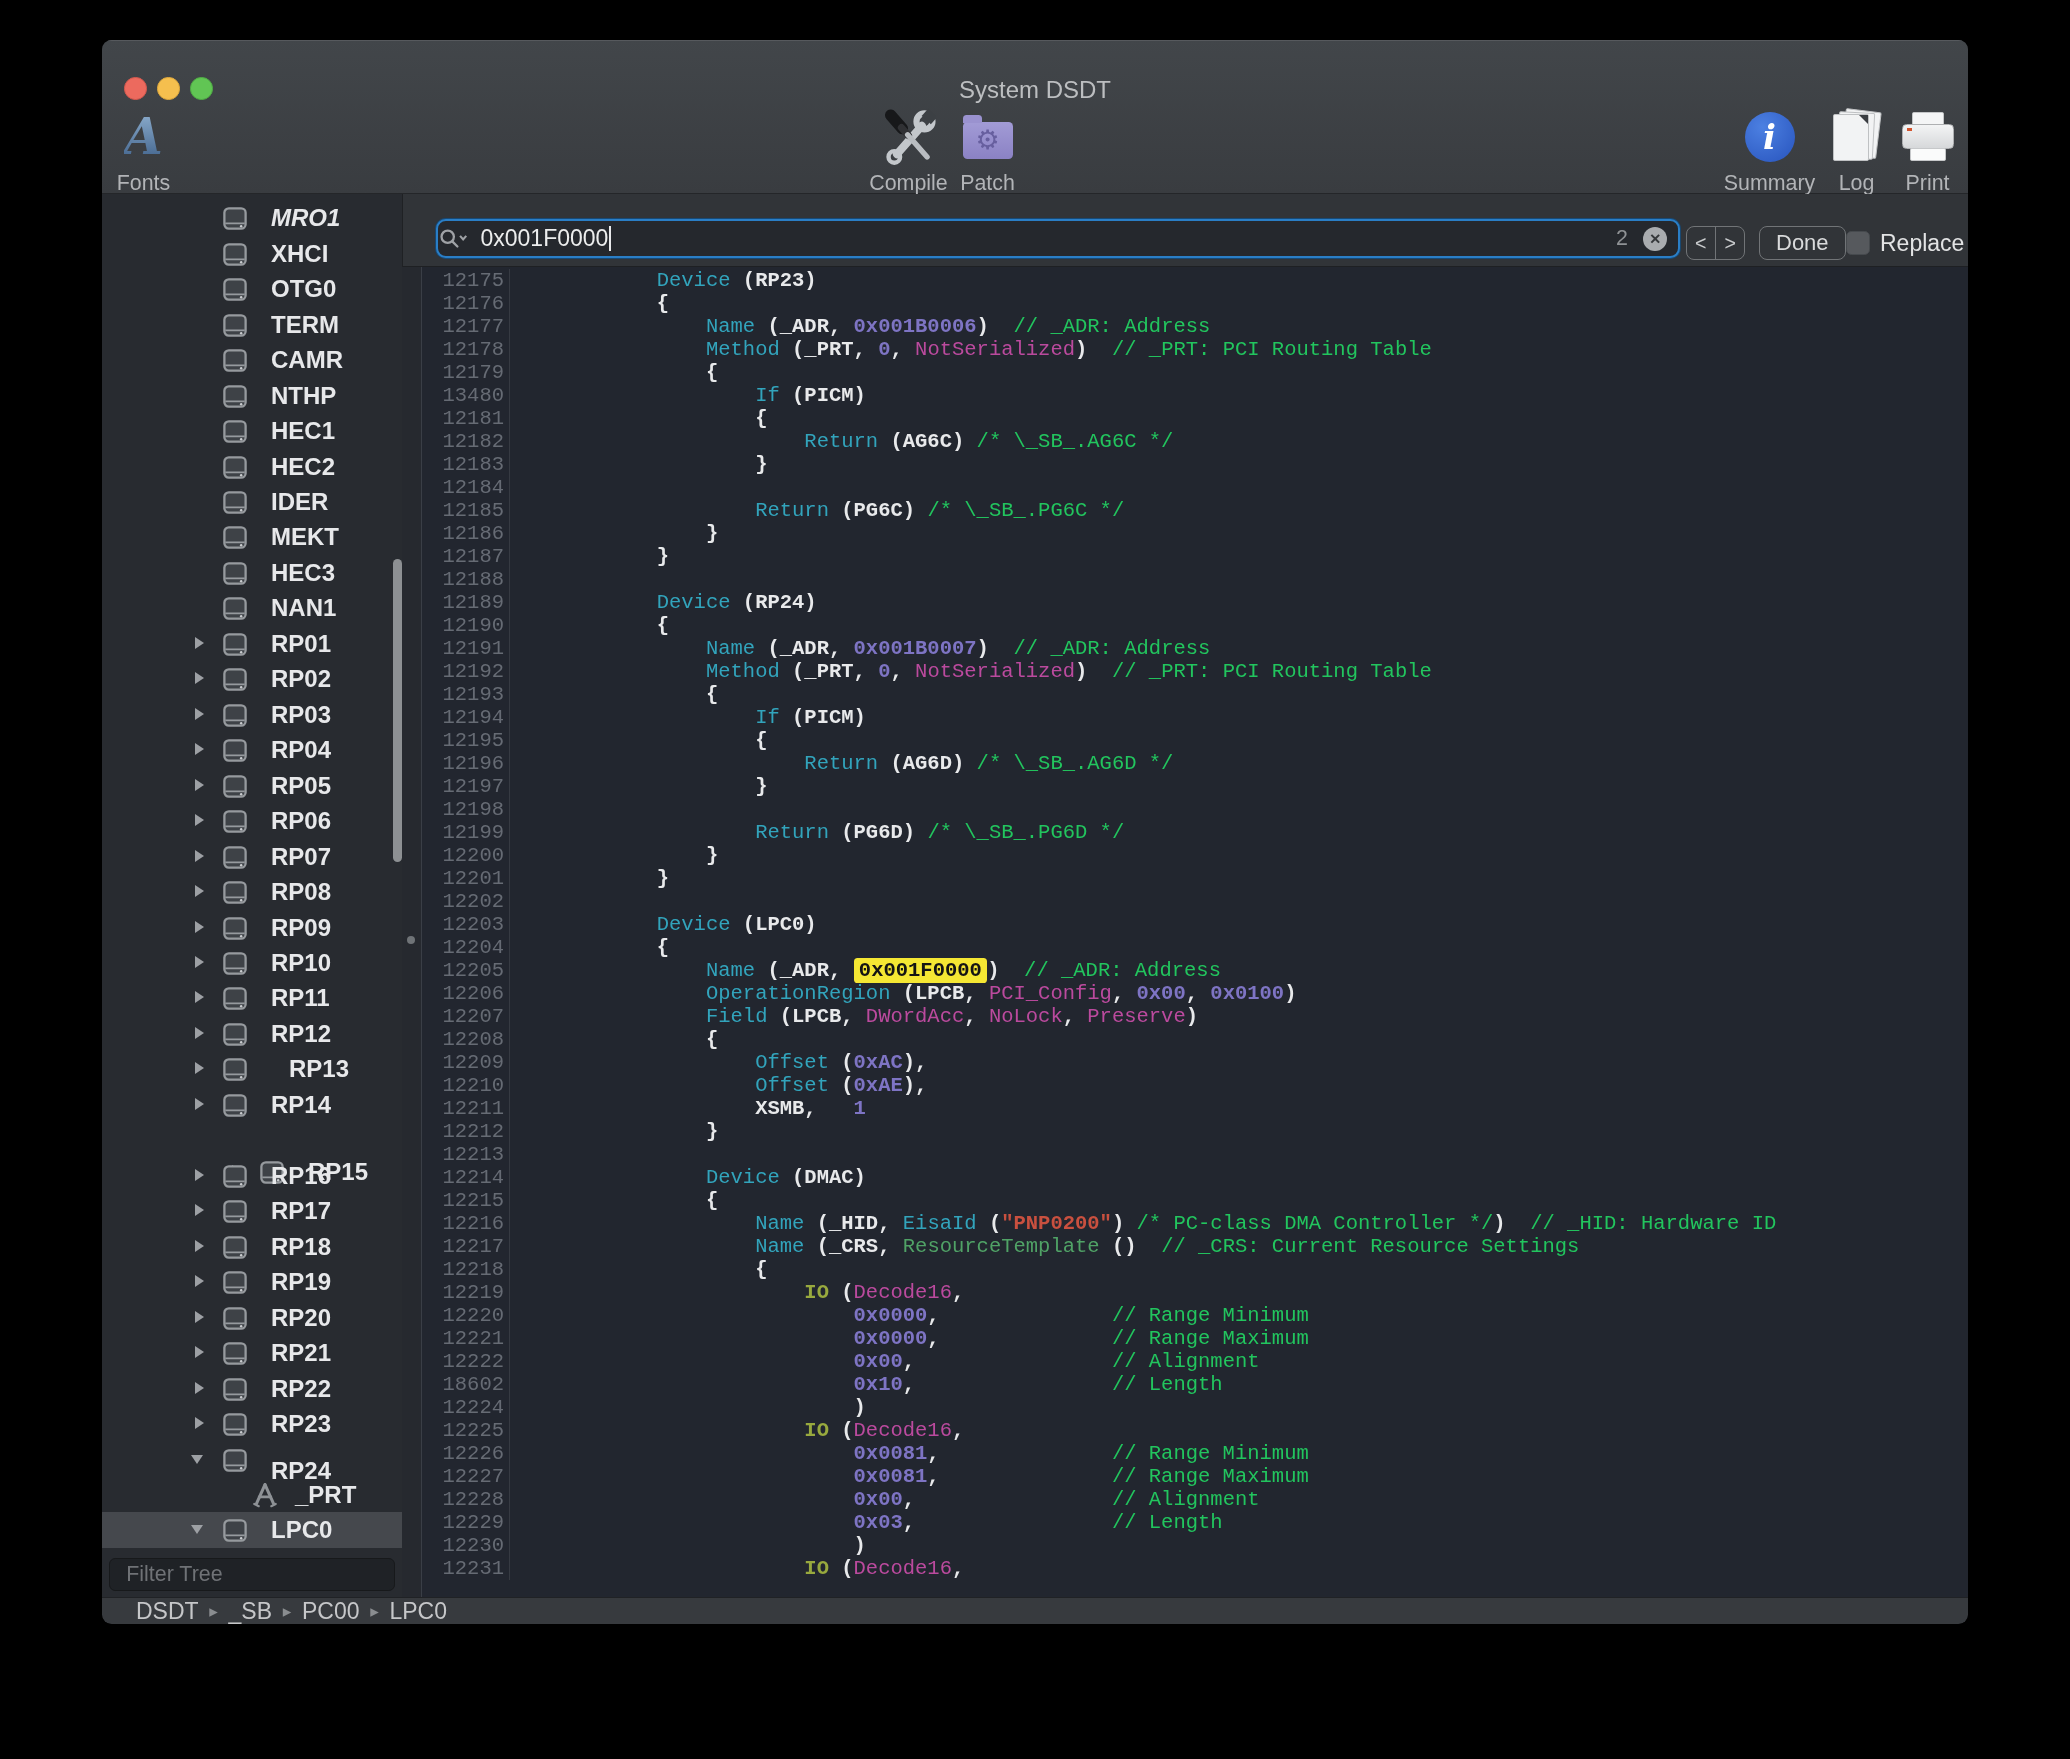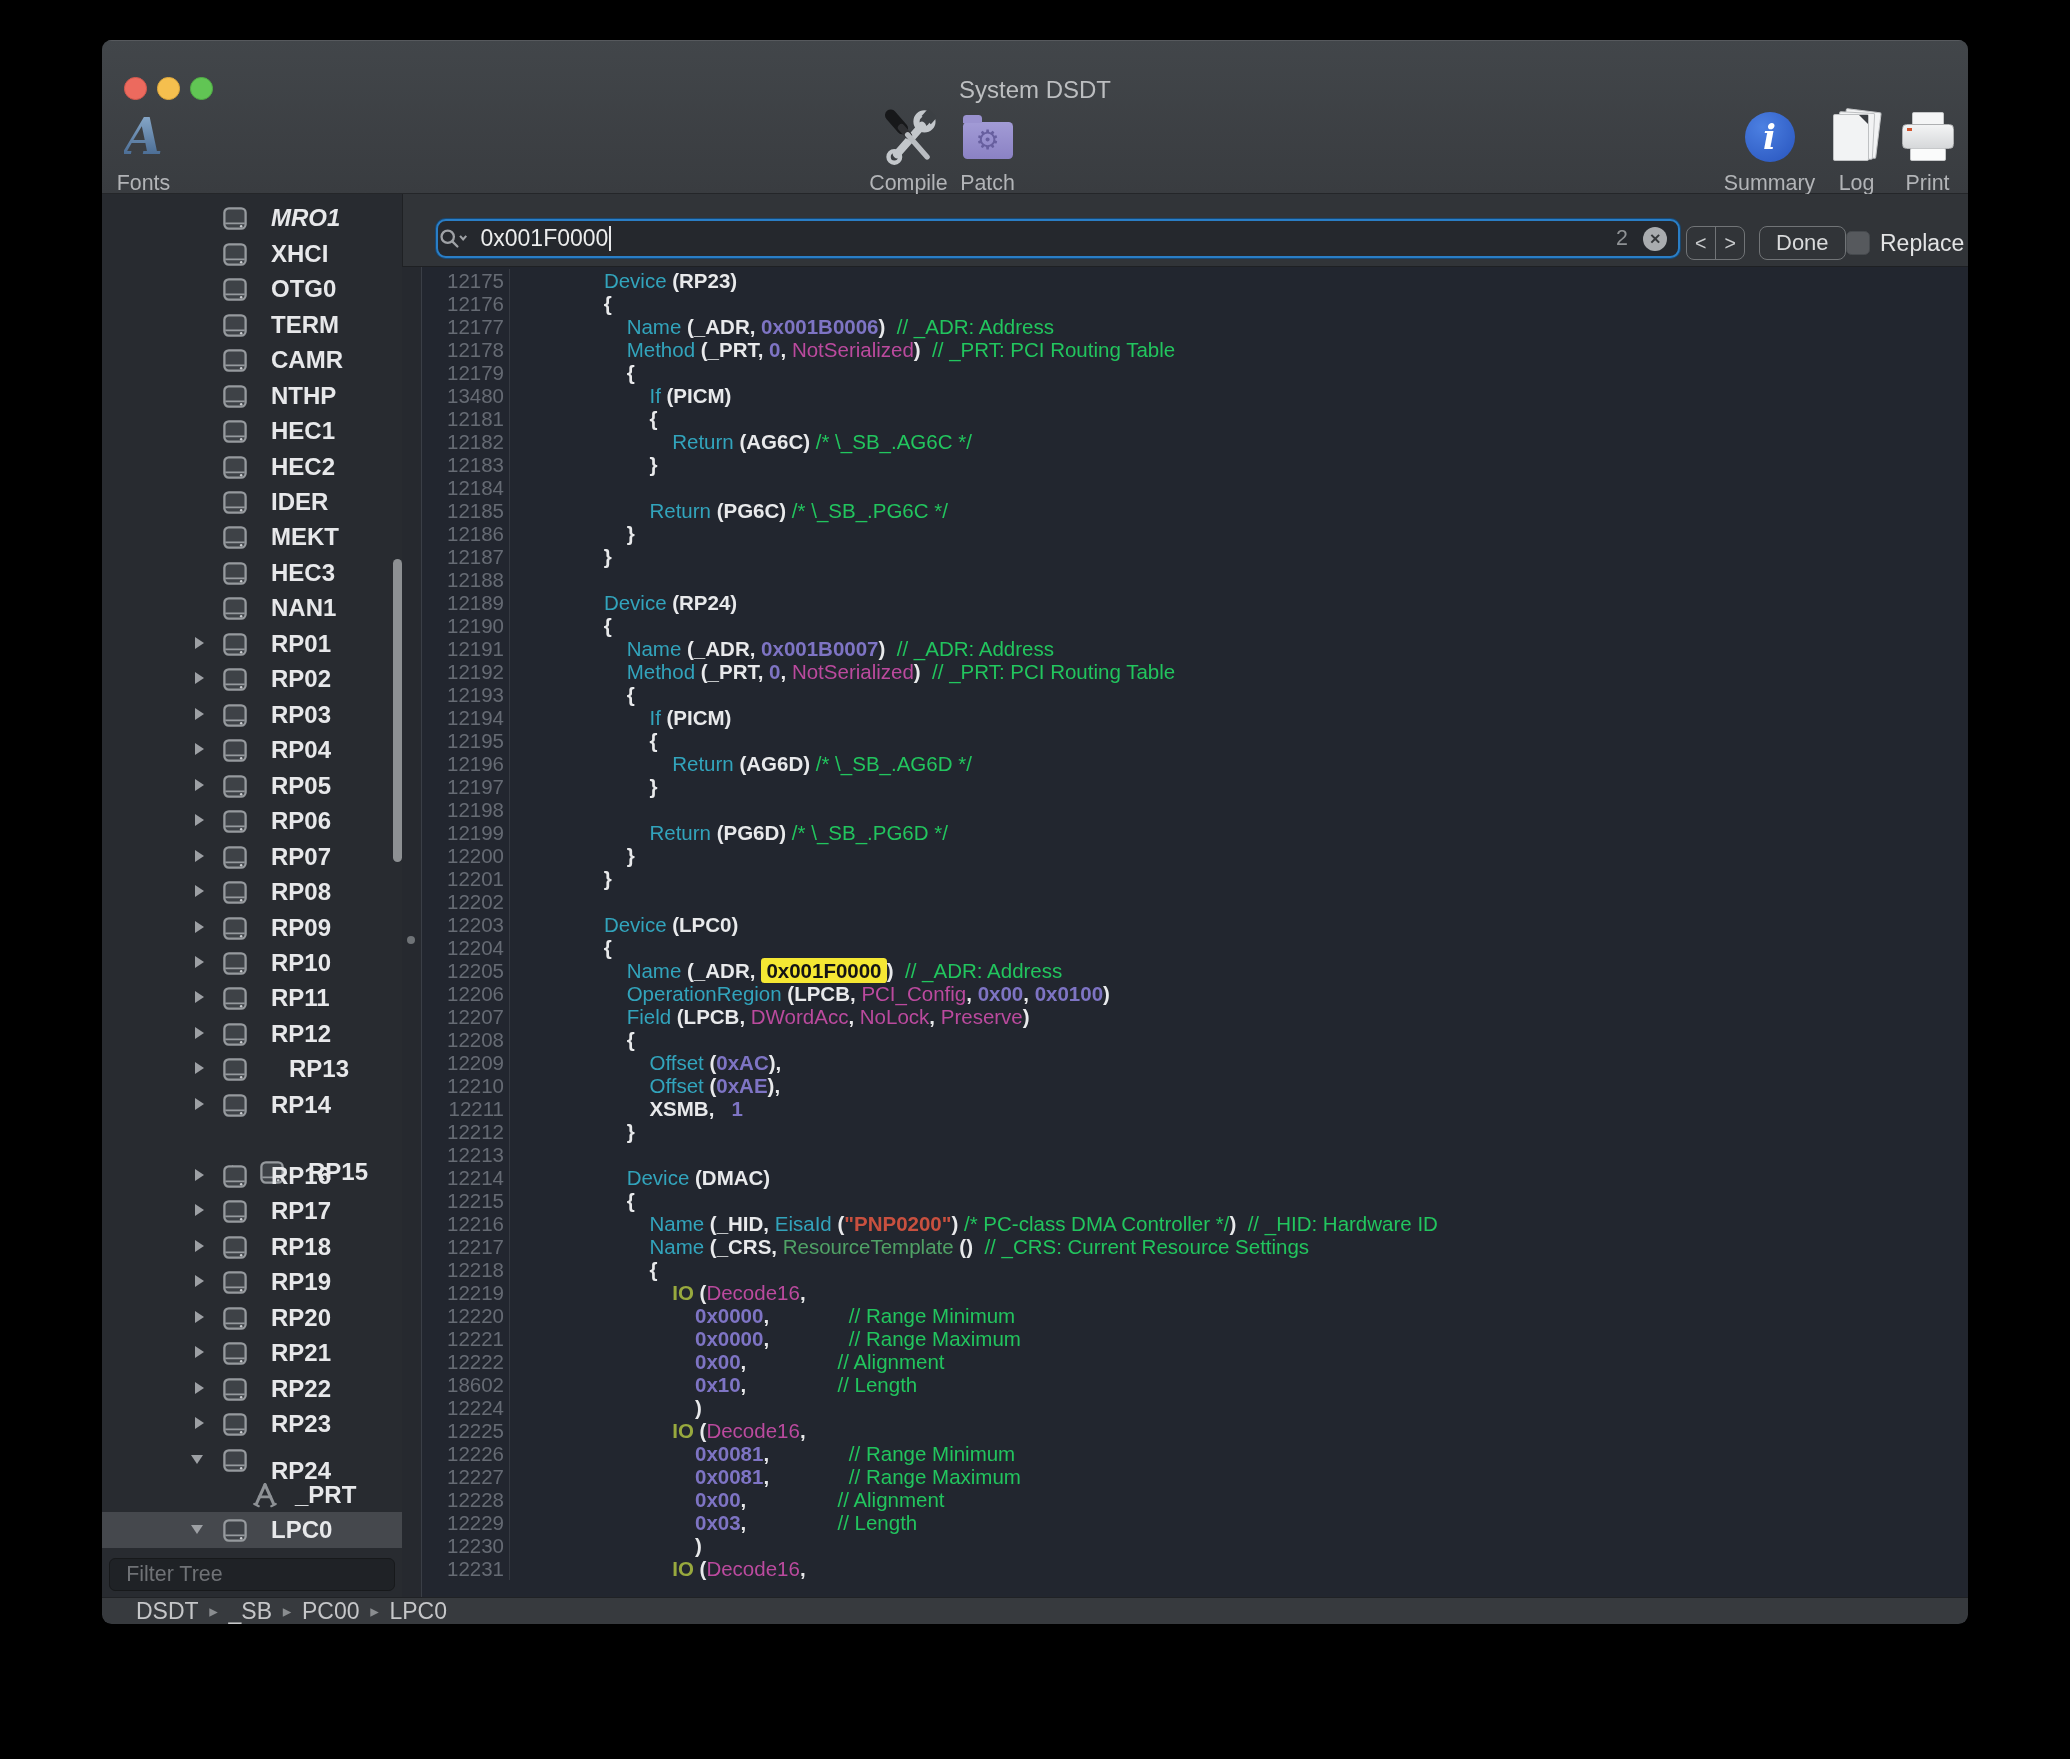--- a/index.html
+++ b/index.html
@@ -65,21 +65,21 @@
   #side-scroll{position:absolute;left:291px;top:365px;width:9px;height:303px;background:#8d9093;border-radius:4.5px;}
   #filter-field{position:absolute;left:7.1px;bottom:6.2px;width:286px;height:33px;background:#1f2226;border:0.9px solid #17191b;
     border-radius:6.2px;display:flex;align-items:center;box-sizing:border-box;}
   #filter-field svg{margin-left:7.1px;}
   #filter-input{flex:1;background:none;border:none;outline:none;font-size:21.4px;color:#d6d7d8;margin-left:7.1px;font-family:inherit;}
   #filter-input::placeholder{color:#6f7276;}
   
   #divider-strip{position:absolute;left:300px;width:19.6px;top:227px;bottom:27px;background:#26292f;border-right:1.8px solid #3a3e46;box-sizing:border-box;}
   #divider-dot{position:absolute;left:5.3px;top:669px;width:8px;height:8px;border-radius:50%;background:#6f7377;}
   #editor{position:absolute;left:320px;right:0;top:227px;bottom:27px;background:#22262f;overflow:hidden;}
-  .cl{display:flex;height:23px;line-height:23px;font-family:Liberation Sans, sans-serif;font-size:20.5px;white-space:pre;}
+  .cl{display:flex;height:23px;line-height:23px;font-family:Liberation Mono, monospace;font-size:20.5px;white-space:pre;}
   .ln{width:82px;min-width:82px;text-align:right;padding-right:5.3px;border-right:1.8px solid #363a42;color:#666b74;}
   .ct{padding-left:48px;}
   .tk-kw{color:#32a4bc;}
   .tk-id{color:#e8e9eb;font-weight:bold;}
   .tk-num{color:#7e74c4;font-weight:600;}
   .tk-arg{color:#bb4a9e;}
   .tk-com{color:#22c55e;margin-top:7px;}
   .tk-grn{color:#50a266;}
   .tk-io{color:#98a93e;font-weight:bold;}
   .tk-str{color:#c9503f;font-weight:bold;}

